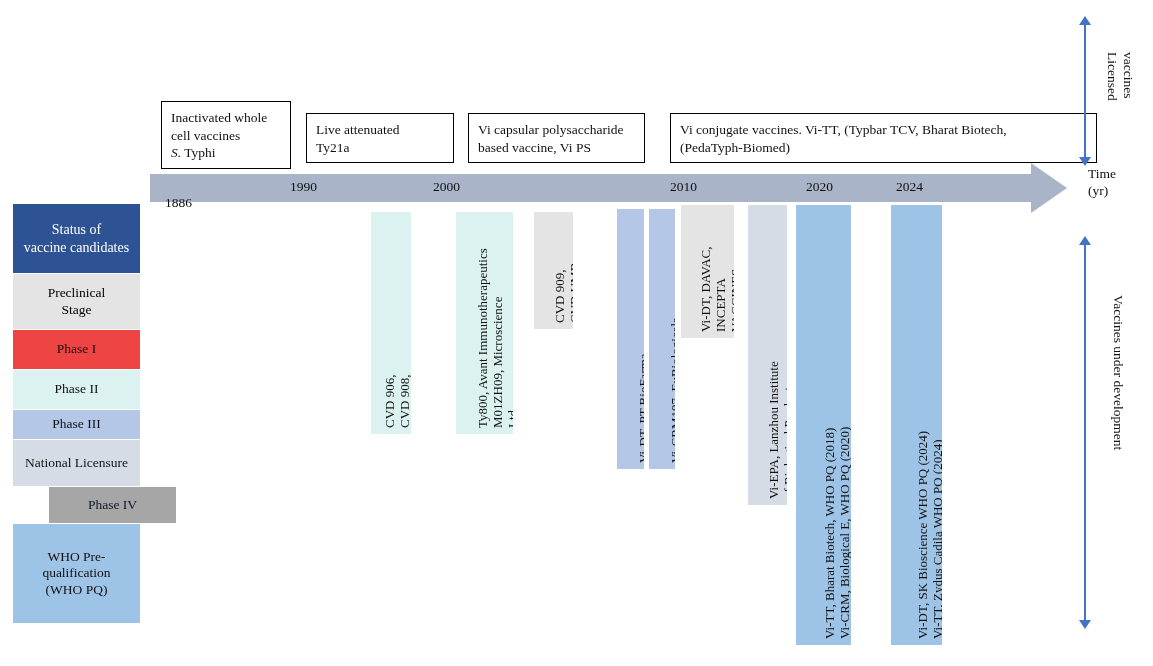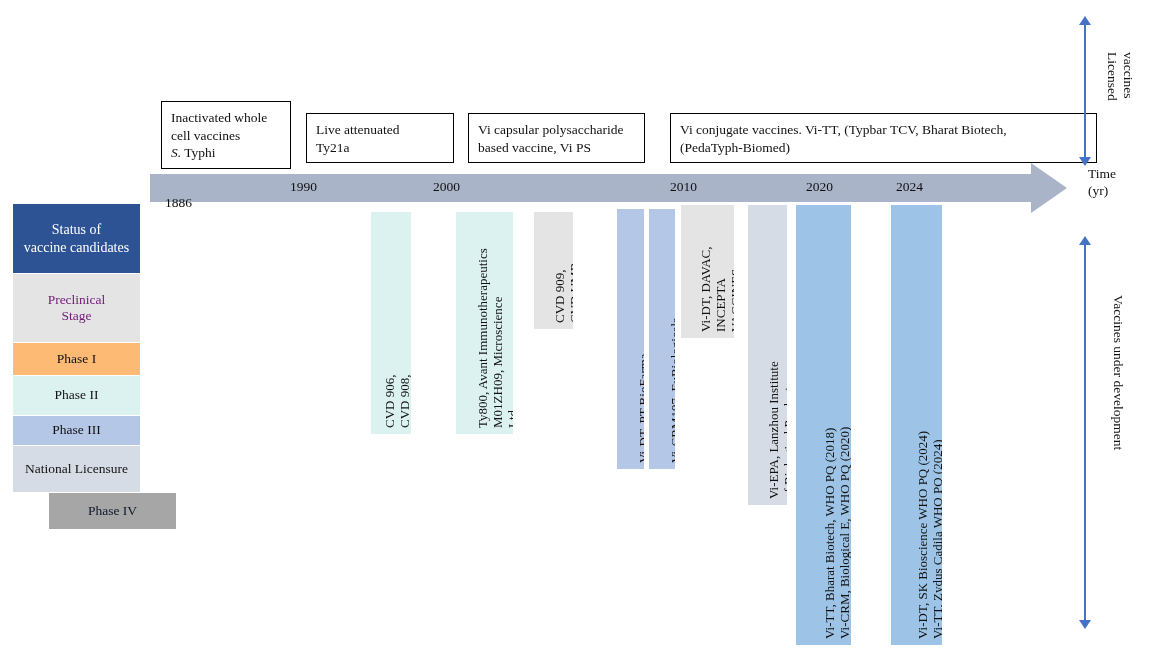--- a/index.html
+++ b/index.html
@@ -130,27 +130,27 @@
     <div>(yr)</div>
   </div>
 
   <div class="legend" id="legend">
       <div class="legend-cell head" style="height: 70px; background: rgb(46, 83, 149); color: rgb(255, 255, 255);">
         <div>
           <div>Status of</div>
           <div>vaccine candidates</div>
         </div>
       </div>
-      <div class="legend-cell" style="height: 69px; background: rgb(228, 228, 228); color: #701a75;">
+      <div class="legend-cell" style="height: 56px; background: rgb(228, 228, 228); color: #000000;">
         <div>
           <div>Preclinical</div>
           <div>Stage</div>
         </div>
       </div>
-      <div class="legend-cell" style="height: 33px; background: #fdba74; color: rgb(17, 17, 17);">
+      <div class="legend-cell" style="height: 40px; background: #ef4444; color: rgb(17, 17, 17);">
         <div>
           <div>Phase I</div>
         </div>
       </div>
       <div class="legend-cell" style="height: 40px; background: rgb(220, 242, 240); color: rgb(17, 17, 17);">
         <div>
           <div>Phase II</div>
         </div>
       </div>
       <div class="legend-cell" style="height: 30px; background: rgb(180, 199, 231); color: rgb(17, 17, 17);">
@@ -159,20 +159,27 @@
         </div>
       </div>
       <div class="legend-cell" style="height: 47px; background: rgb(214, 220, 229); color: rgb(17, 17, 17);">
         <div>
           <div>National Licensure</div>
         </div>
       </div>
       <div class="legend-cell" style="height: 37px; background: rgb(166, 166, 166); color: #0f172a; margin-left: 36px;">
         <div>
           <div>Phase IV</div>
+        </div>
+      </div>
+      <div class="legend-cell" style="height: 100px; background: rgb(157, 195, 230); color: rgb(17, 17, 17);">
+        <div>
+          <div>WHO Pre-</div>
+          <div>qualification</div>
+          <div>(WHO PQ)</div>
         </div>
       </div>
     </div>
 
   <div id="devbars">
       <div class="devbar" style="left: 371px; top: 212px; width: 40px; height: 222px; background: rgb(220, 242, 240);">
         <div class="vtext" style="left: 10.5px; top: 216px; transform: rotate(-90deg); transform-origin: 0px 0px;">CVD 906,</div>
         <div class="vtext" style="left: 25.5px; top: 216px; transform: rotate(-90deg); transform-origin: 0px 0px;">CVD 908,</div>
       </div>
       <div class="devbar" style="left: 456px; top: 212px; width: 57px; height: 222px; background: rgb(220, 242, 240);">

